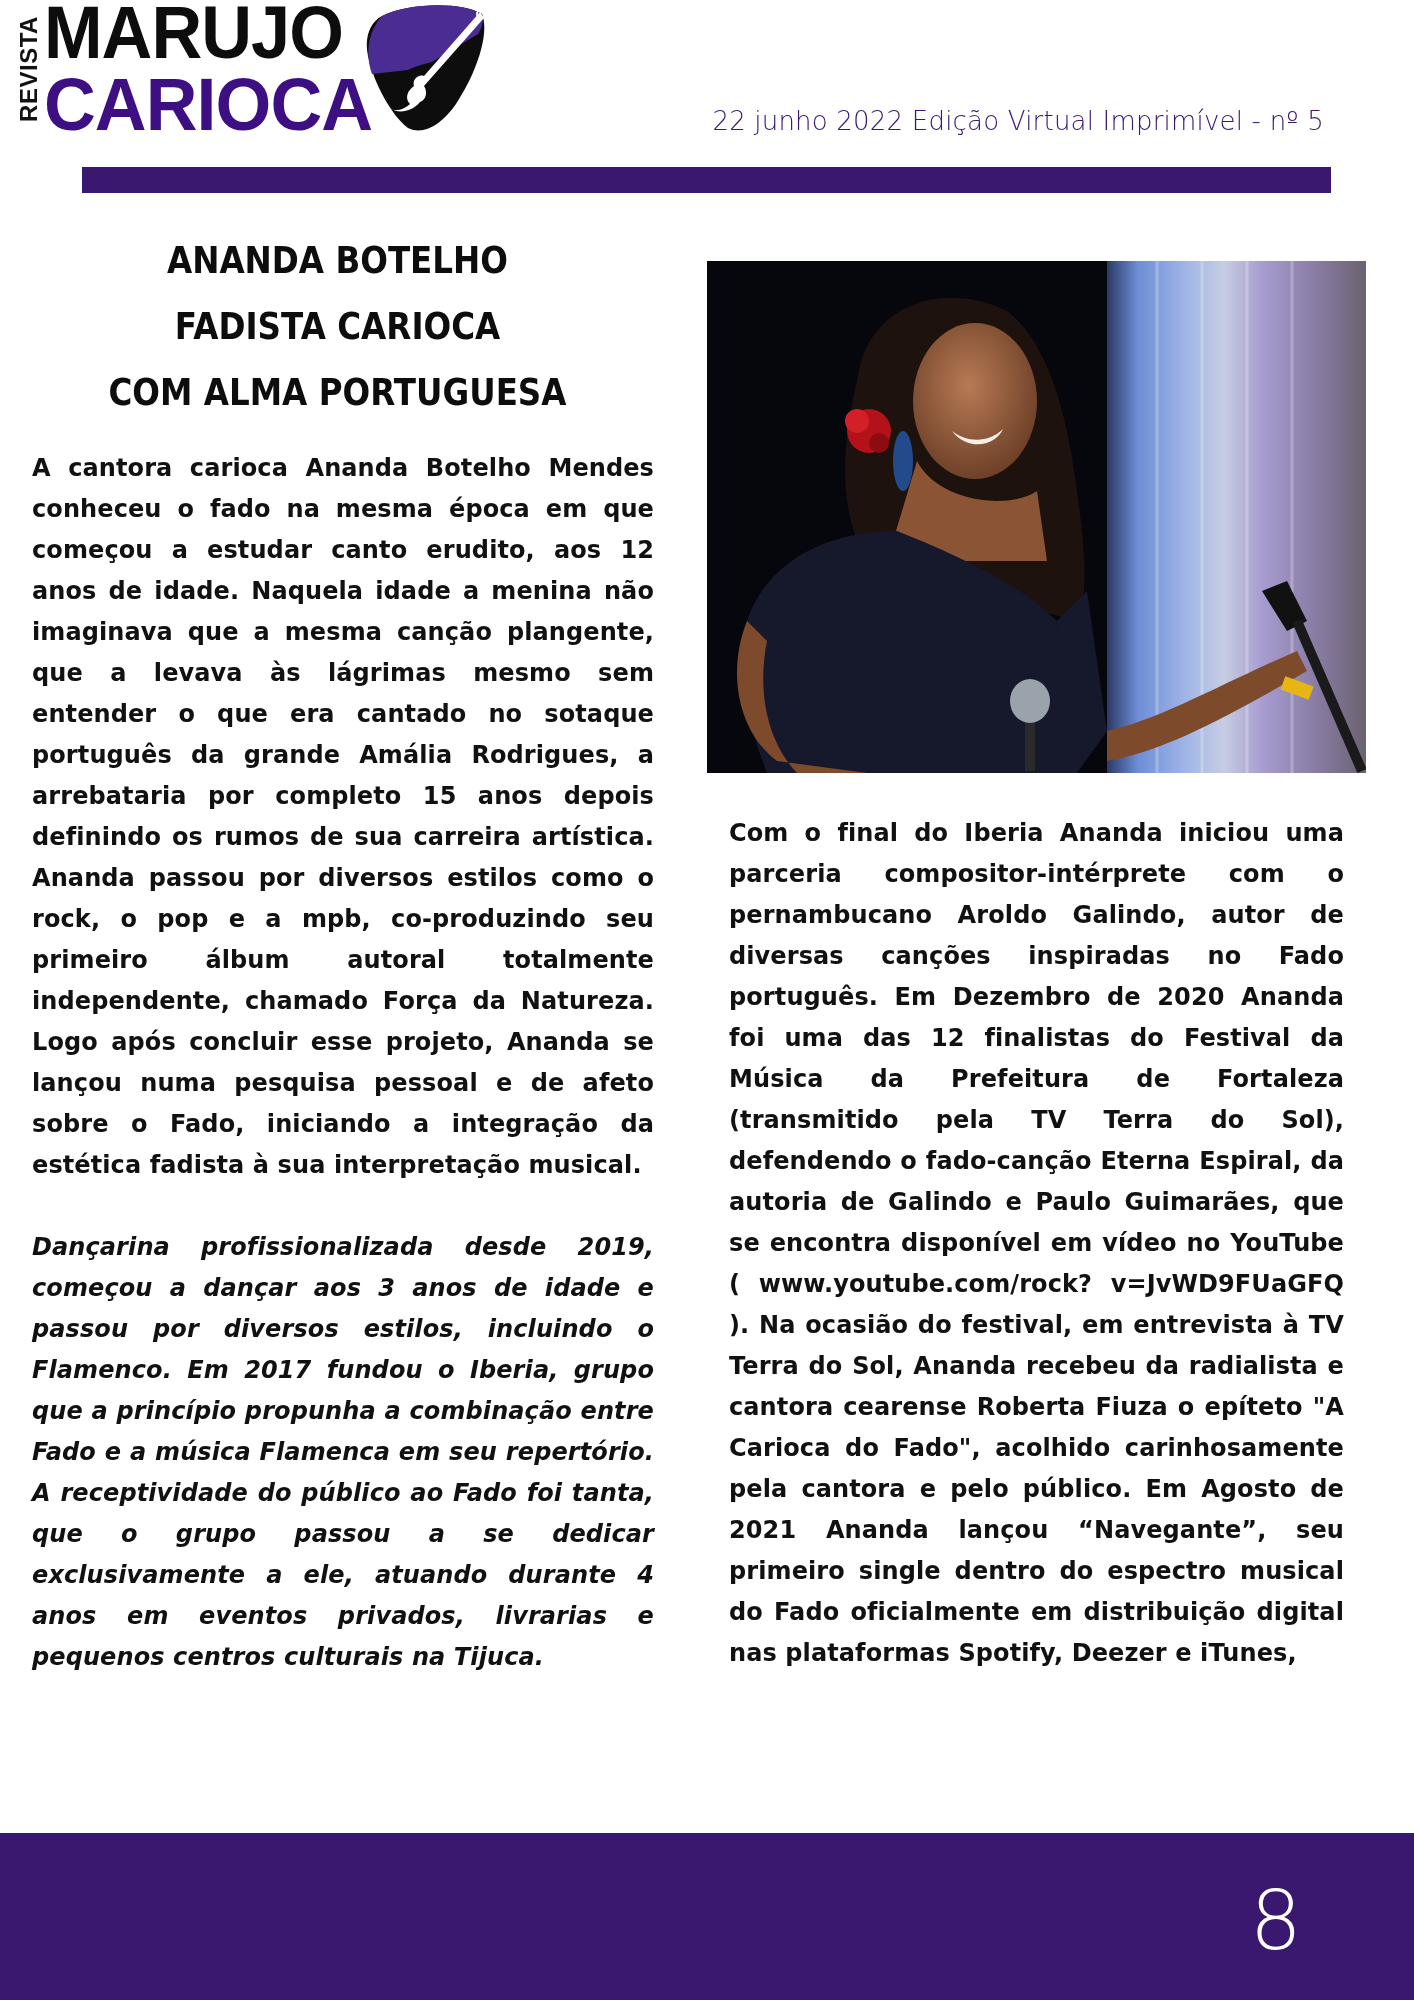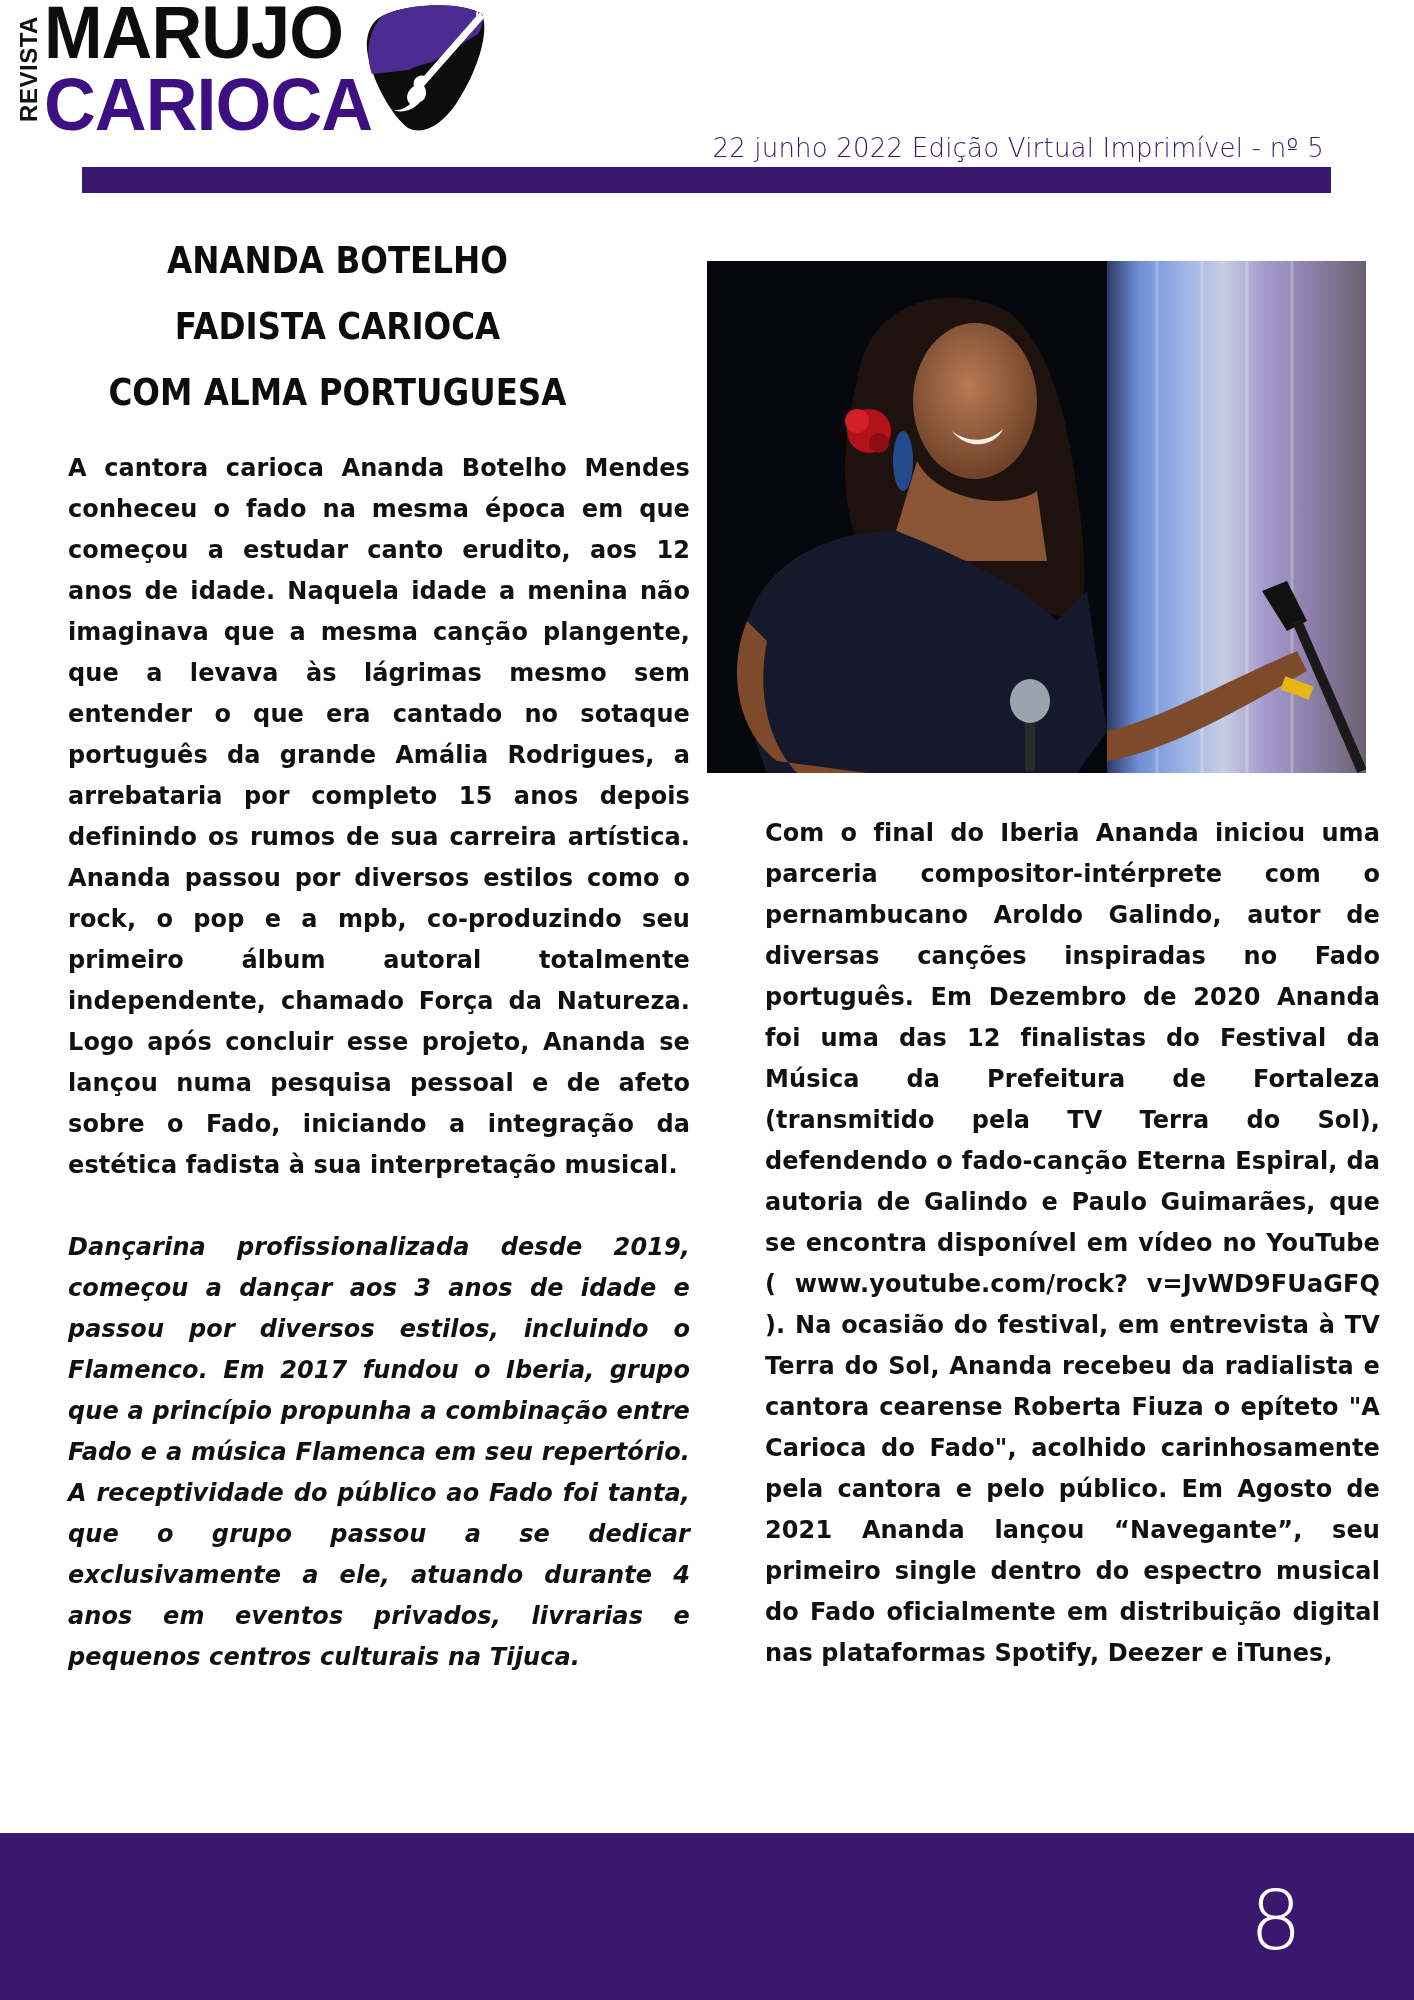--- a/index.html
+++ b/index.html
@@ -27,42 +27,41 @@
     position: absolute; left: 36px; top: 66px;
     font-family: "Liberation Sans", sans-serif; font-weight: 900;
     font-size: 74px; line-height: 74px; color: #3d0f82;
     transform: scaleX(0.97); transform-origin: 0 0; letter-spacing: -1px;
   }
   .logo-pick { position: absolute; left: 356px; top: 2px; width: 126px; height: 130px; }
 
   .edition-line {
     position: absolute; right: 90px; top: 106px;
     font-family: "DejaVu Sans", sans-serif; font-size: 26px; color: #3b1870;
-    font-weight: 300; letter-spacing: 0.2px; white-space: nowrap; margin-top: 27px;
+    font-weight: 300; letter-spacing: 0.2px; white-space: nowrap;
   }
   .header-bar {
     position: absolute; left: 82px; top: 167px; width: 1249px; height: 26px;
     background: #3b1870;
   }
 
   
   .title {
     position: absolute; left: 60px; top: 228px; width: 555px; text-align: center;
     font-family: "DejaVu Sans", sans-serif; font-weight: bold; font-size: 37px;
     line-height: 66px; color: #0d0d0d;
     transform: scaleX(0.88); transform-origin: 50% 0;
   }
   .title div { white-space: nowrap; }
 
   
   .col {
     position: absolute; font-family: "DejaVu Sans", sans-serif; font-weight: bold;
     font-size: 24px; line-height: 41px; color: #111111; text-align: justify;
     letter-spacing: 0.1px;
-    margin-left: 36px;
   }
   .col p { margin: 0; }
   .col-left { left: 32px; top: 448px; width: 622px; }
   .col-left p.p2 { margin-top: 41px; font-style: italic; }
   .col-right { left: 729px; top: 813px; width: 615px; }
   .col-right .url { white-space: nowrap; }
 
   
   .photo {
     position: absolute; left: 707px; top: 261px; width: 659px; height: 512px;

